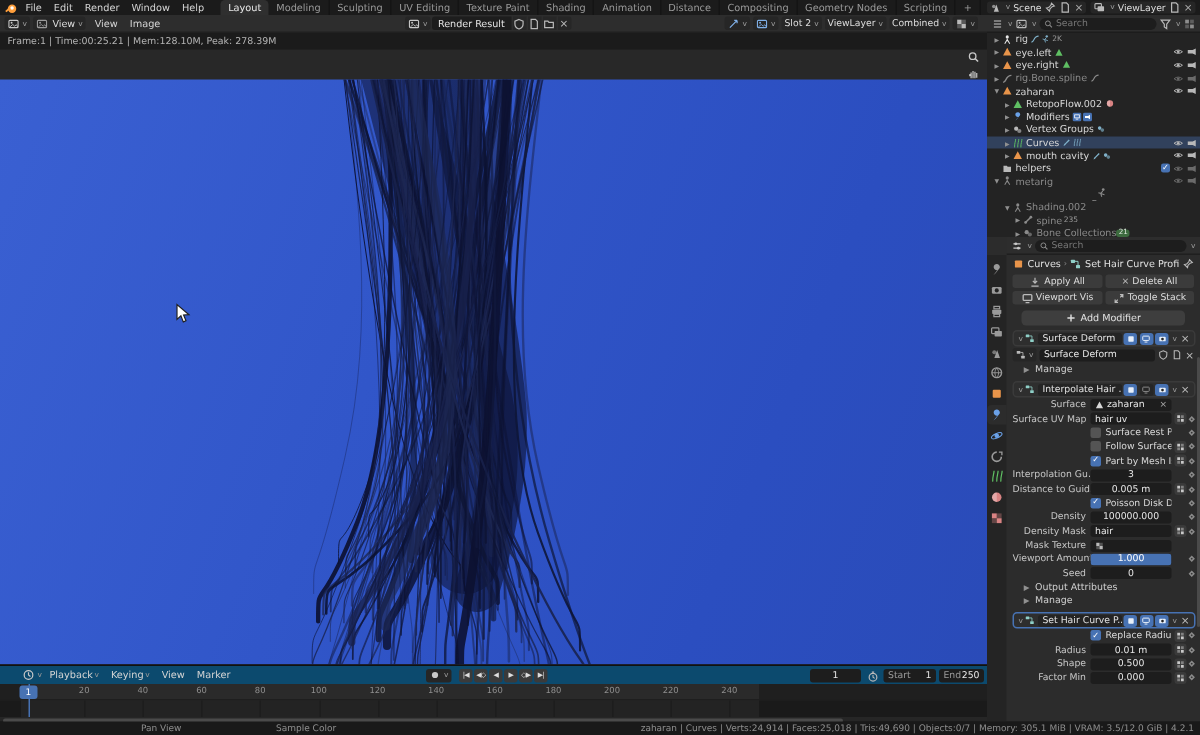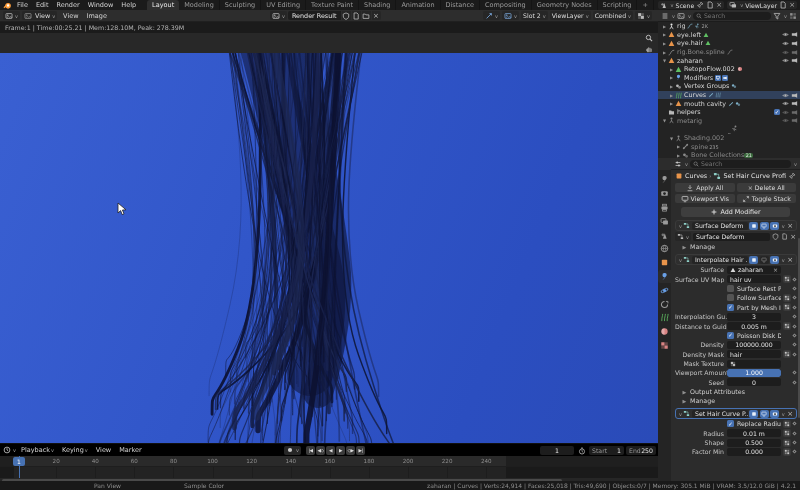--- a/index.html
+++ b/index.html
@@ -79,21 +79,21 @@
   .deco{width:3px;height:3px;border:0.8px solid #8a8a8a;transform:rotate(45deg);margin-left:2px;flex:none;}
   .deco.hidden{visibility:hidden;}
   .cbox{width:7px;height:7px;border-radius:1.5px;background:#545454;flex:none;display:flex;align-items:center;justify-content:center;color:#fff;font-size:5.5px;}
   .cbox.on{background:#4772b3;}
   .clabel{margin-left:3px;color:#d8d8d8;font-size:6.2px;white-space:nowrap;overflow:hidden;flex:1;}
   .collapse-row{height:9px;display:flex;align-items:center;gap:2px;padding-left:6px;color:#cfcfcf;font-size:6.3px;}
   .pscroll{position:absolute;right:0;top:80px;width:2px;height:180px;background:#4a4a4a;border-radius:1px;}
 
   
   .timeline{left:0;top:443px;width:658px;height:38px;background:#262626;border-top:1px solid #111;}
-  .tlhead{position:absolute;left:0;top:0;width:658px;height:12px;background:#000000;display:flex;align-items:center;gap:1px;padding:0 3px;}
+  .tlhead{position:absolute;left:0;top:0;width:658px;height:12px;background:#0c4a6e;display:flex;align-items:center;gap:1px;padding:0 15px;}
   .transport{position:absolute;left:306px;top:1.5px;display:flex;gap:1px;}
   .tbtn{width:9px;height:9px;background:#3a3a3a;border-radius:2px;color:#ddd;font-size:4.6px;display:flex;align-items:center;justify-content:center;letter-spacing:-0.5px;}
   .framebox{position:absolute;top:1.5px;height:9px;background:#1d1d1d;border-radius:2px;display:flex;align-items:center;justify-content:space-between;padding:0 3px;color:#e8e8e8;font-size:6.2px;}
   .ruler{position:absolute;left:0;top:12px;width:658px;height:11px;background:#2a2a2a;border-bottom:1px solid #1e1e1e;}
   .tick-label{position:absolute;top:2px;transform:translateX(-50%);color:#8f8f8f;font-size:5.6px;}
   .track{position:absolute;left:0;top:23px;width:658px;height:11px;background:#232323;}
   .gline{position:absolute;top:0;bottom:0;width:1px;background:#1d1d1d;}
   .endshade{position:absolute;top:0;bottom:0;background:rgba(0,0,0,0.25);}
   .tscroll{position:absolute;left:2px;top:34.5px;width:560px;height:3px;background:#4a4a4a;border-radius:2px;}
   .playhead-line{position:absolute;left:19px;top:12px;width:1px;height:22px;background:#4772b3;}
@@ -561,21 +561,21 @@
             </span>
           </span>
         </div>
         <div class="orow" style="padding-left: 3px;">
           <span class="oarrow" style="font-size: 4px;">▶</span>
           <span class="ico">
             <svg width="7" height="7" viewBox="0 0 10 10">
               <path d="M5 1.2 L9 8.5 H1 Z" fill="#e8944a"></path>
             </svg>
           </span>
-          <span class="oname">eye.hair</span>
+          <span class="oname">eye.right</span>
           <span class="oextras">
             <span class="ico">
               <svg width="6" height="6" viewBox="0 0 10 10">
                 <path d="M5 1.2 L9 8.5 H1 Z" fill="#5fbf63"></path>
               </svg>
             </span>
           </span>
           <span class="oright">
             <span class="ico">
               <svg width="7" height="7" viewBox="0 0 10 10">

